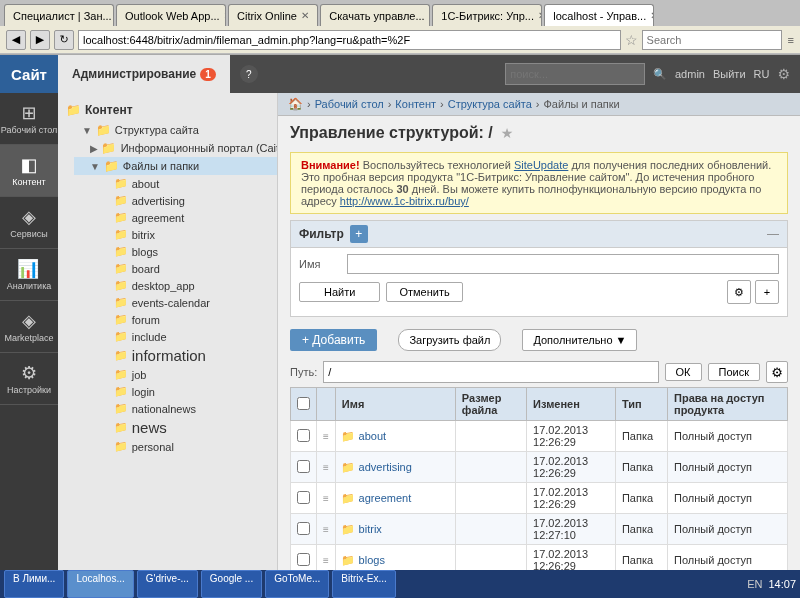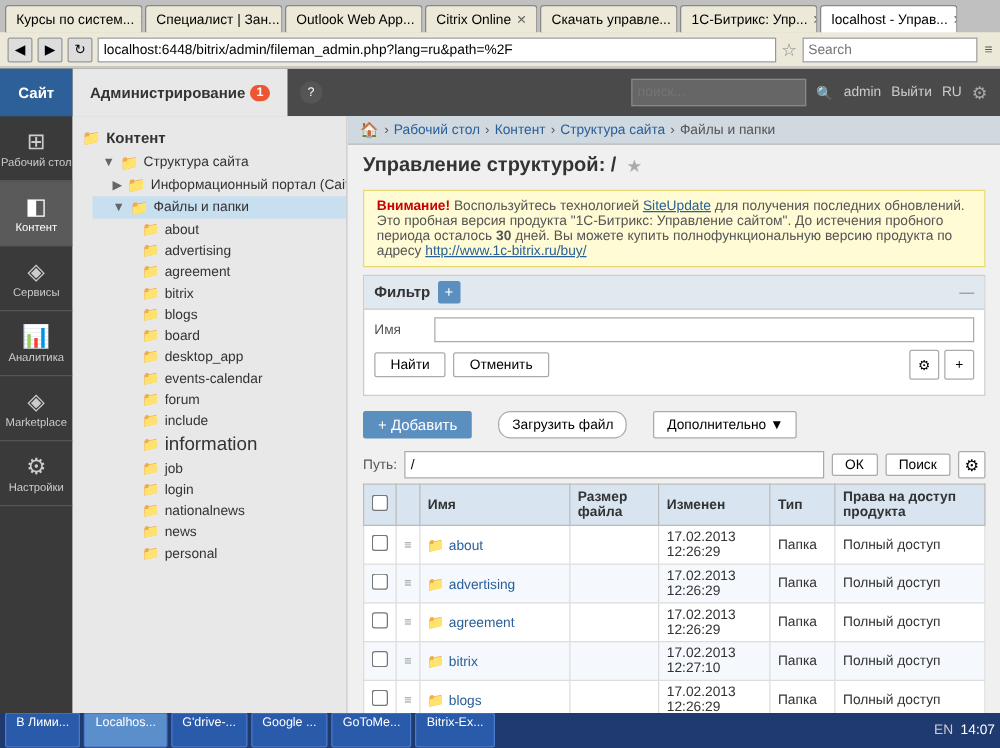--- a/index.html
+++ b/index.html
@@ -15,21 +15,21 @@
     .nav-btn { width: 20px; height: 20px; background: #ddd; border: 1px solid #999; border-radius: 2px; cursor: pointer; display: flex; align-items: center; justify-content: center; font-size: 11px; }
     .address-bar { flex: 1; height: 20px; border: 1px solid #999; padding: 0 4px; font-size: 11px; background: #fff; }
     .search-bar { width: 140px; height: 20px; border: 1px solid #999; padding: 0 4px; font-size: 11px; background: #fff; }
     .star-btn { font-size: 14px; color: #888; cursor: pointer; }
 
     
     .app { display: flex; height: calc(598px - 54px); }
 
     
     .left-sidebar { width: 58px; background: #3a3a3a; display: flex; flex-direction: column; align-items: center; padding-top: 0; flex-shrink: 0; }
-    .logo-area { width: 100%; background: #2d6099; height: 38px; display: flex; align-items: center; justify-content: center; font-size: 12px; color: #fff; font-weight: bold; cursor: pointer; }
+    .logo-area { width: 100%; background: #2d6099; height: 38px; display: flex; align-items: center; justify-content: center; font-size: 15px; color: #fff; font-weight: bold; cursor: pointer; }
     .sidebar-icon { width: 100%; height: 52px; display: flex; flex-direction: column; align-items: center; justify-content: center; gap: 2px; cursor: pointer; color: #ccc; font-size: 10px; text-align: center; border-bottom: 1px solid #555; }
     .sidebar-icon.active { background: #5a5a5a; color: #fff; }
     .sidebar-icon .icon-shape { font-size: 18px; }
     .sidebar-icon-label { font-size: 9px; line-height: 1.1; }
 
     
     .top-area { display: flex; flex-direction: column; flex: 1; overflow: hidden; }
     .badge { background: #e53; color: #fff; border-radius: 8px; padding: 1px 5px; font-size: 10px; margin-left: 4px; }
     .top-right { margin-left: auto; display: flex; align-items: center; gap: 8px; }
     .search-input { height: 22px; width: 150px; border: 1px solid #888; padding: 0 4px; font-size: 11px; background: #fff; }
@@ -65,21 +65,21 @@
     .filter-section { margin: 6px 12px; background: #fff; border: 1px solid #ccc; }
     .filter-header { display: flex; align-items: center; padding: 4px 8px; background: #e0e8f0; border-bottom: 1px solid #ccc; gap: 6px; }
     .filter-title { font-size: 12px; font-weight: bold; color: #333; }
     .filter-add-btn { width: 18px; height: 18px; background: #5a8fc0; color: #fff; border: none; border-radius: 2px; cursor: pointer; font-size: 12px; display: flex; align-items: center; justify-content: center; }
     .filter-collapse { margin-left: auto; color: #888; cursor: pointer; font-size: 12px; }
     .filter-body { padding: 6px 8px; }
     .filter-row { display: flex; align-items: center; gap: 8px; margin-bottom: 6px; }
     .filter-label { width: 40px; font-size: 11px; color: #555; }
     .filter-input { flex: 1; height: 20px; border: 1px solid #aaa; padding: 0 4px; font-size: 11px; }
     .filter-actions { display: flex; gap: 6px; }
-    .btn-find { background: #fff; border: 1px solid #aaa; padding: 3px 12px; font-size: 11px; cursor: pointer; border-radius: 2px; }
+    .btn-find { background: #fff; border: 1px solid #aaa; padding: 3px 24px; font-size: 11px; cursor: pointer; border-radius: 2px; }
     .btn-cancel { background: #fff; border: 1px solid #aaa; padding: 3px 12px; font-size: 11px; cursor: pointer; border-radius: 2px; }
     .filter-right { margin-left: auto; display: flex; gap: 4px; }
     .icon-btn { width: 24px; height: 24px; background: #fff; border: 1px solid #aaa; border-radius: 2px; cursor: pointer; display: flex; align-items: center; justify-content: center; font-size: 11px; }
 
     
     .fm-toolbar { display: flex; align-items: center; padding: 6px 12px; gap: 21px; }
     .btn-add { background: #5a8fc0; color: #fff; border: none; padding: 4px 12px; font-size: 12px; cursor: pointer; border-radius: 2px; display: flex; align-items: center; gap: 4px; }
     .btn-upload { background: #fff; border: 1px solid #aaa; padding: 4px 10px; font-size: 11px; cursor: pointer; border-radius: 10px; }
     .btn-more { background: #fff; border: 1px solid #aaa; padding: 4px 10px; font-size: 11px; cursor: pointer; border-radius: 2px; display: flex; align-items: center; gap: 3px; }
 
@@ -115,24 +115,20 @@
     .time-display { color: #fff; font-size: 11px; }
 
     .header-strip { display: flex; height: 38px; background: #4a4a4a; flex-shrink: 0; }
     .admin-btn { color: #fff; padding: 0 14px; font-size: 12px; cursor: pointer; display: flex; align-items: center; background: #e8e8e8; color: #333; font-weight: bold; }
   </style>
 </head>
 <body>
 
 <div class="browser-chrome">
   <div class="tab-bar">
-    <div class="tab">
-      <span>Курсы по систем...</span>
-      <span class="tab-close">✕</span>
-    </div>
     <div class="tab">
       <span>Специалист | Зан...</span>
 
     </div>
     <div class="tab">
       <span>Outlook Web App...</span>
       <span class="tab-close">✕</span>
     </div>
     <div class="tab">
       <span>Citrix Online</span>
@@ -290,21 +286,21 @@
                 <div class="tree-item tree-sub" style="padding-left: 32px;">
                   <span style="color:#4a8fcc;font-size:11px;">📁</span> 
                   <span style="font-size:11px;">login</span>
                 </div>
                 <div class="tree-item tree-sub" style="padding-left: 32px;">
                   <span style="color:#4a8fcc;font-size:11px;">📁</span> 
                   <span style="font-size:11px;">nationalnews</span>
                 </div>
                 <div class="tree-item tree-sub" style="padding-left: 32px;">
                   <span style="color:#4a8fcc;font-size:11px;">📁</span> 
-                  <span style="font-size:11px;">news</span>
+                  <span style="font-size:15px;">news</span>
                 </div>
                 <div class="tree-item tree-sub" style="padding-left: 32px;">
                   <span style="color:#4a8fcc;font-size:11px;">📁</span> 
                   <span style="font-size:11px;">personal</span>
                 </div>
               </div>
           </div>
         </div>
       </div>
 

